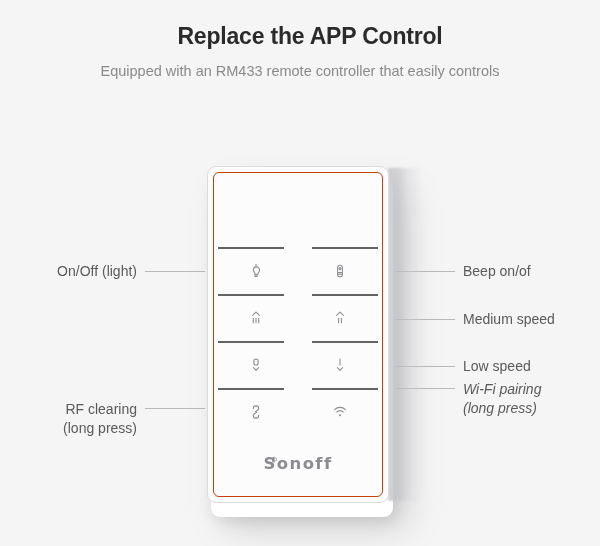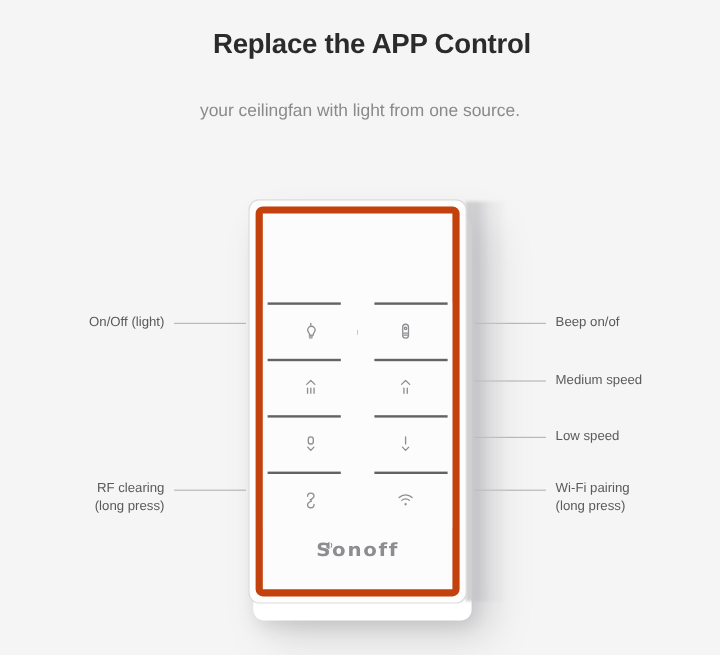--- a/index.html
+++ b/index.html
@@ -73,21 +73,21 @@
     width:182px; height:337px;
     background:#fdfdfd;
     border:1px solid #dcdcdc;
     border-radius:9px;
     padding:5px;
   }
   .panel{
     position:relative;
     width:100%; height:100%;
     background:#fcfcfd;
-    border:6px solid #c2410c;
+    border:1px solid #c2410c;
     border-radius:6px;
     overflow:hidden;
   }
 
   
   .panel-top{ height:74px; }
 
   
   .btn-grid{
     display:flex;
@@ -154,21 +154,21 @@
     position:absolute;
     left:7px; top:-6px;
     color:#8c8c91;
   }
 
   
   .callout{
     position:absolute;
     display:flex;
     align-items:center;
-    font-size:11px;
+    font-size:14px;
     color:#5a5a5a;
     white-space:nowrap;
   }
   .callout .lbl{ line-height:1.35; }
   .callout .lbl .sub{ display:block; }
 
   .callout.left{
     right:395px;
     justify-content:flex-end;
     text-align:right;
@@ -197,22 +197,21 @@
   .callout.two-line .lead{ margin-top:8px; }
 </style>
 </head>
 <body>
 
 <div id="page">
 
   <div class="header">
     <div class="title">Replace the APP Control</div>
     <div class="subtitle">
-      <br>
-      <span>your ceilingfan with light from one source.</span>
+      <span>Equipped with an RM433 remote controller that easily controls</span><br>
     </div>
   </div>
 
   <div class="callout left" style="top:262px;">
     <span class="lbl">On/Off (light)</span>
     <span class="lead"></span>
   </div>
 
 
 
@@ -232,21 +231,21 @@
   <div class="callout right" style="top:357px;">
     <span class="lead"></span>
     <span class="lbl">Low speed</span>
   </div>
 
   <div class="callout right" style="top:310px;">
     <span class="lead"></span>
     <span class="lbl">Medium speed</span>
   </div>
 
-  <div class="callout right two-line" style="top:400px;">
+  <div class="callout right two-line" style="top:380px;font-style:italic;">
     <span class="lead"></span>
     <span class="lbl">
       <span>Wi-Fi pairing</span>
       <span class="sub">(long press)</span>
     </span>
   </div>
 
   <div class="device-wrap">
     <div class="device-shadow"></div>
     <div class="device-side-gloss"></div>

